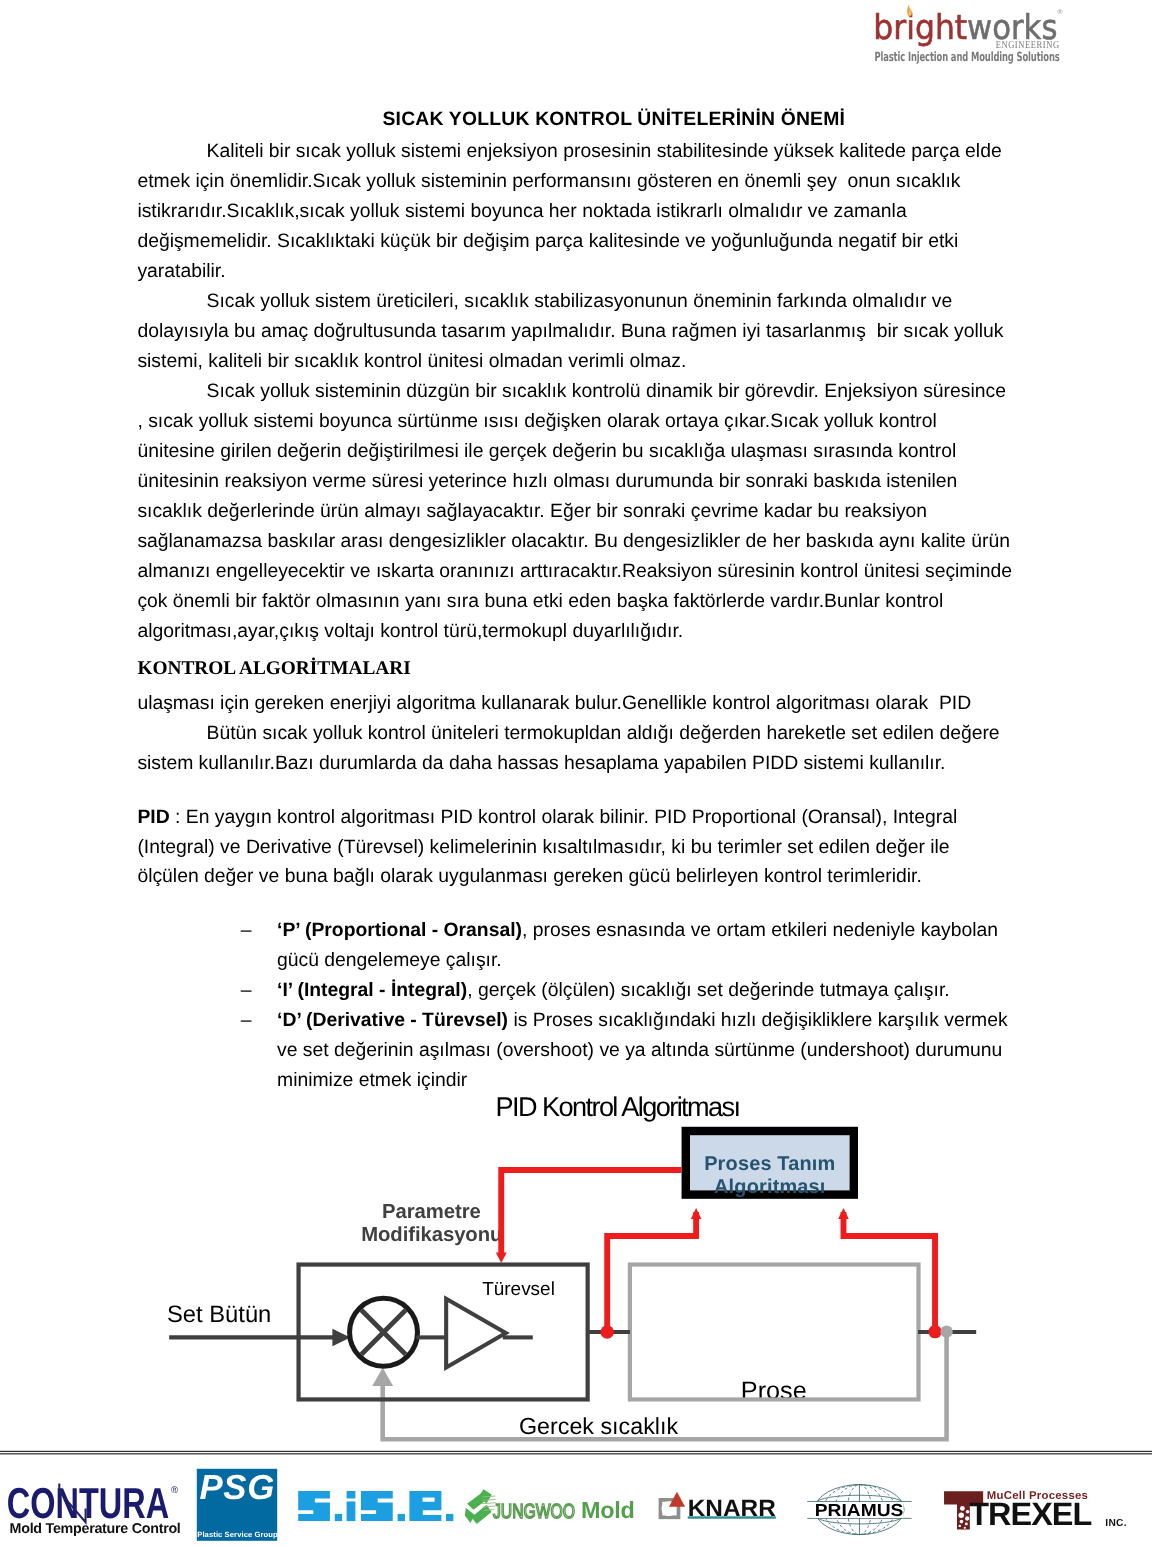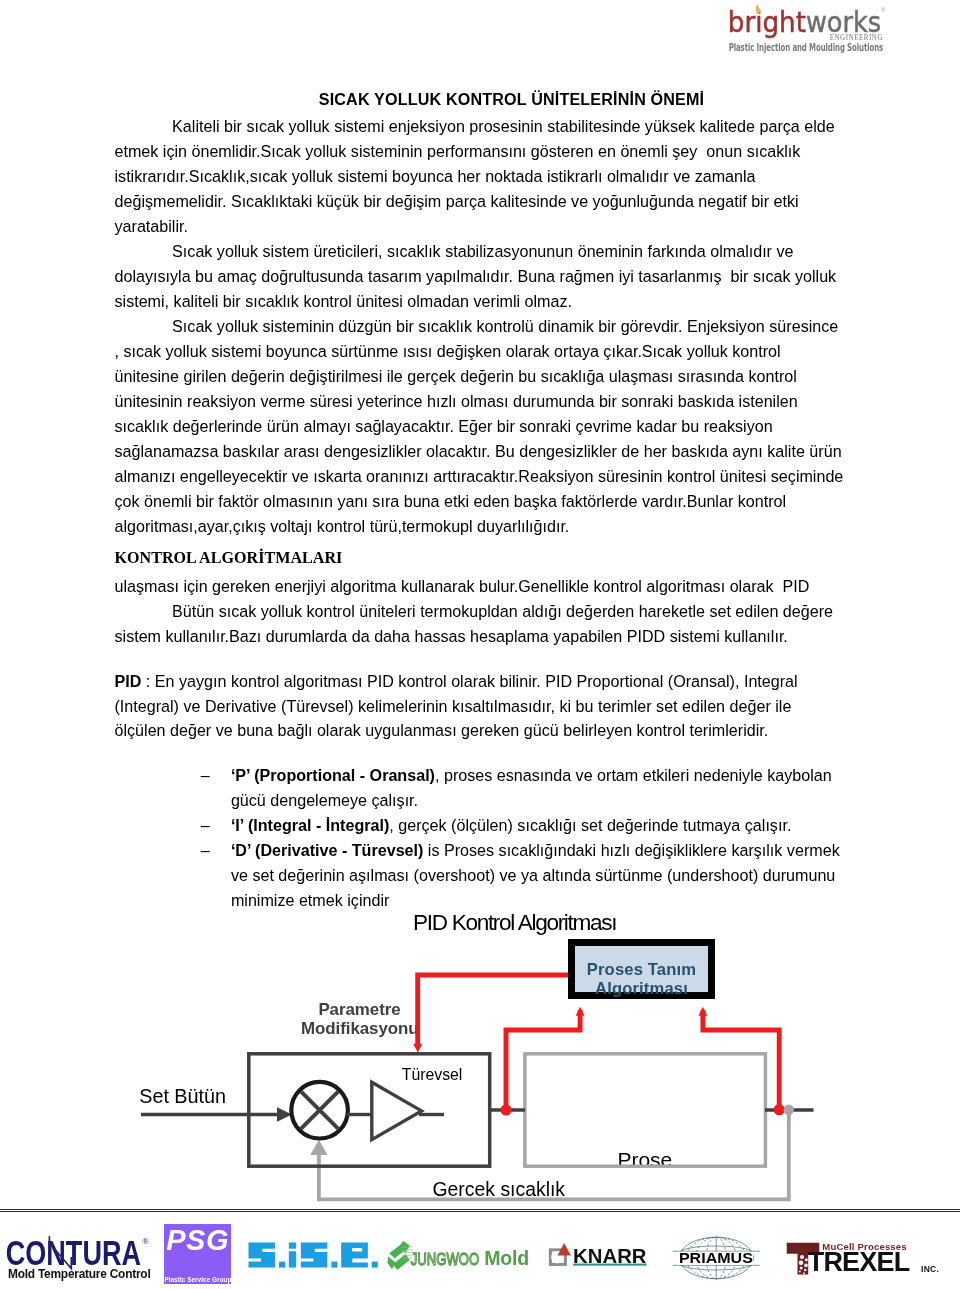--- a/index.html
+++ b/index.html
@@ -40,21 +40,21 @@
   #sep1{position:absolute;left:0;top:1209px;width:960px;height:1px;background:#2b2b2b;}
   #sep2{position:absolute;left:0;top:1211px;width:960px;height:1px;background:#2b2b2b;}
 
   
   #footer{position:absolute;left:0;top:1213px;width:960px;height:76px;}
   .logo{position:absolute;}
   #lg-contura{left:0px;top:0px;}
   .ct-main{font-family:"Liberation Sans",sans-serif;font-size:36px;font-weight:bold;fill:#1a1a6e;stroke:#ffffff;stroke-width:1.2;paint-order:stroke;}
   .ct-reg{font-family:"Liberation Sans",sans-serif;font-size:8px;fill:#1a1a6e;}
   .ct-sub{font-family:"Liberation Sans",sans-serif;font-size:11.9px;font-weight:bold;fill:#111;letter-spacing:-0.22px;}
-  #lg-psg{left:164.2px;top:10.8px;width:67px;height:60.5px;background:#8b5cf6;}
+  #lg-psg{left:164.2px;top:10.8px;width:67px;height:60.5px;background:#0369a1;}
   .psg-main{color:#fff;font-size:29px;font-weight:bold;font-style:italic;text-align:center;line-height:26px;padding-top:3.2px;letter-spacing:0.6px;}
   .psg-sub{color:#fff;font-size:6.4px;font-weight:bold;text-align:center;position:absolute;top:52.5px;width:67.5px;letter-spacing:0.05px;white-space:nowrap;}
   #lg-sise{left:248px;top:0px;}
   #lg-jw{left:386px;top:0px;}
   .jw-main{font-family:"Liberation Sans",sans-serif;font-size:17px;fill:none;stroke:#5a9c50;stroke-width:1.3;}
   .jw-mold{font-family:"Liberation Sans",sans-serif;font-size:19.5px;font-weight:bold;fill:#52a04a;letter-spacing:-0.2px;}
   #lg-knarr{left:545px;top:0px;}
   .kn-main{font-family:"Liberation Sans",sans-serif;font-size:19.6px;font-weight:bold;fill:#111;}
   #lg-priamus{left:668px;top:0px;}
   .pr-main{font-family:"Liberation Sans",sans-serif;font-size:14.5px;font-weight:bold;fill:#000;}

